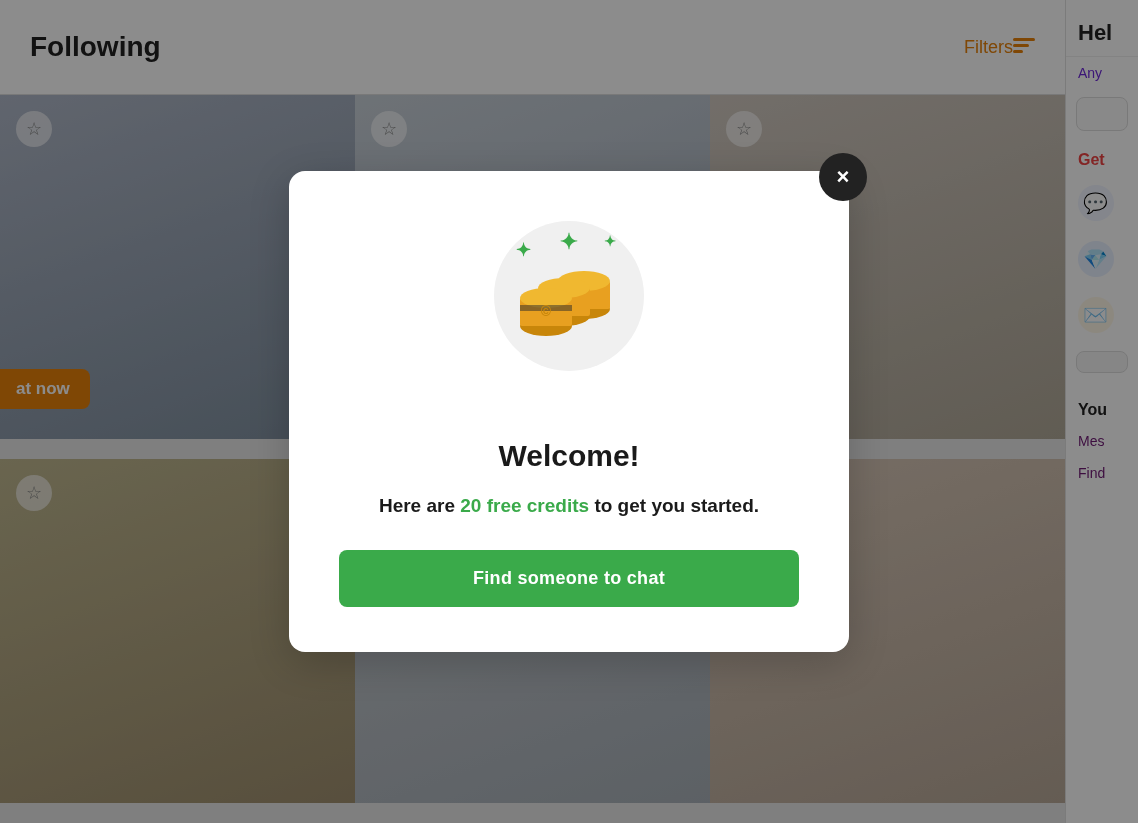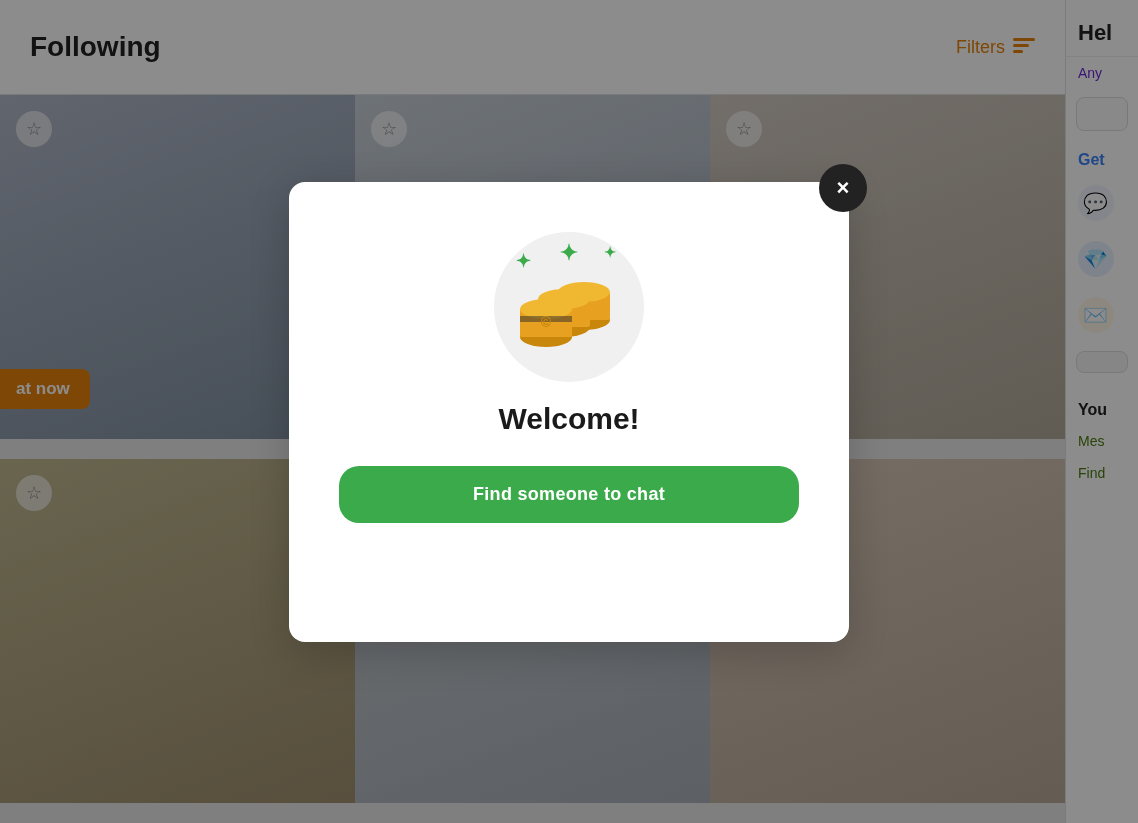--- a/index.html
+++ b/index.html
@@ -34,21 +34,20 @@
       padding: 12px 30px;
     }
     .header-title {
       font-size: 28px;
       font-weight: 600;
       color: #222;
     }
     .filters-btn {
       display: flex;
       align-items: center;
-      gap: 8px;
       color: #e8820a;
       font-size: 18px;
       font-weight: 500;
       cursor: pointer;
       background: none;
       border: none;
     }
     .filters-icon {
       width: 22px;
       height: 18px;
@@ -154,21 +153,21 @@
       border: 1px solid #ddd;
       border-radius: 8px;
       font-size: 14px;
       color: #aaa;
       background: #fafafa;
     }
     .sidebar-section-title {
       padding: 12px 12px 6px;
       font-size: 16px;
       font-weight: 600;
-      color: #3b82f6;
+      color: #ef4444;
     }
     .sidebar-feature-item {
       display: flex;
       align-items: center;
       gap: 10px;
       padding: 10px 12px;
     }
     .sidebar-feature-icon {
       width: 36px;
       height: 36px;
@@ -181,21 +180,21 @@
     .sidebar-your-section {
       margin-top: 10px;
       padding: 10px 12px 6px;
       font-size: 16px;
       font-weight: 700;
       color: #222;
     }
     .sidebar-your-item {
       padding: 8px 12px;
       font-size: 14px;
-      color: #4d7c0f;
+      color: #701a75;
     }
     .sidebar-buy-btn {
       margin: 8px 10px;
       padding: 10px;
       background: #f5f5f5;
       border: 1px solid #ddd;
       border-radius: 8px;
       text-align: center;
       font-size: 13px;
       color: #666;
@@ -268,20 +267,21 @@
     }
     .sparkle-tl { top: 18px; left: 22px; }
     .sparkle-tr { top: 12px; right: 28px; font-size: 14px; }
     .sparkle-tm { top: 8px; left: 50%; transform: translateX(-50%); font-size: 22px; }
 
     .modal-title {
       font-size: 30px;
       font-weight: 800;
       color: #1a1a1a;
       text-align: center;
+      margin-top: 48px;
     }
     .modal-subtitle {
       font-size: 19px;
       font-weight: 600;
       color: #1a1a1a;
       text-align: center;
       line-height: 1.4;
     }
     .modal-subtitle .highlight {
       color: #3aaa4a;
@@ -293,21 +293,21 @@
       line-height: 1.5;
     }
     .modal-cta-btn {
       width: 100%;
       padding: 18px;
       background: #3aaa4a;
       color: white;
       font-size: 18px;
       font-weight: 700;
       border: none;
-      border-radius: 20px;
+      border-radius: 8px;
       cursor: pointer;
       margin-top: 10px;
       letter-spacing: 0.3px;
     }
   </style>
 </head>
 <body>
 
 <div class="bg-layer"></div>
 
@@ -400,18 +400,21 @@
         <rect x="6" y="47" width="52" height="28" rx="2" fill="#e8a020"></rect>
         <ellipse cx="32" cy="47" rx="26" ry="10" fill="#f0b830"></ellipse>
 
         <rect x="6" y="54" width="52" height="6" fill="#2a2a2a" opacity="0.5"></rect>
         <text x="32" y="65" text-anchor="middle" font-size="14" fill="#c8860a" font-weight="bold">©</text>
       </svg>
     </div>
 
     <div class="modal-title">Welcome!</div>
 
+    <div class="modal-subtitle">
+      <span>Here are </span><span class="highlight">20 free credits</span><span> to get you started.</span>
+    </div>
 
 
     <button class="modal-cta-btn">Find someone to chat</button>
 
   </div>
 </div>
 
 </body></html>

